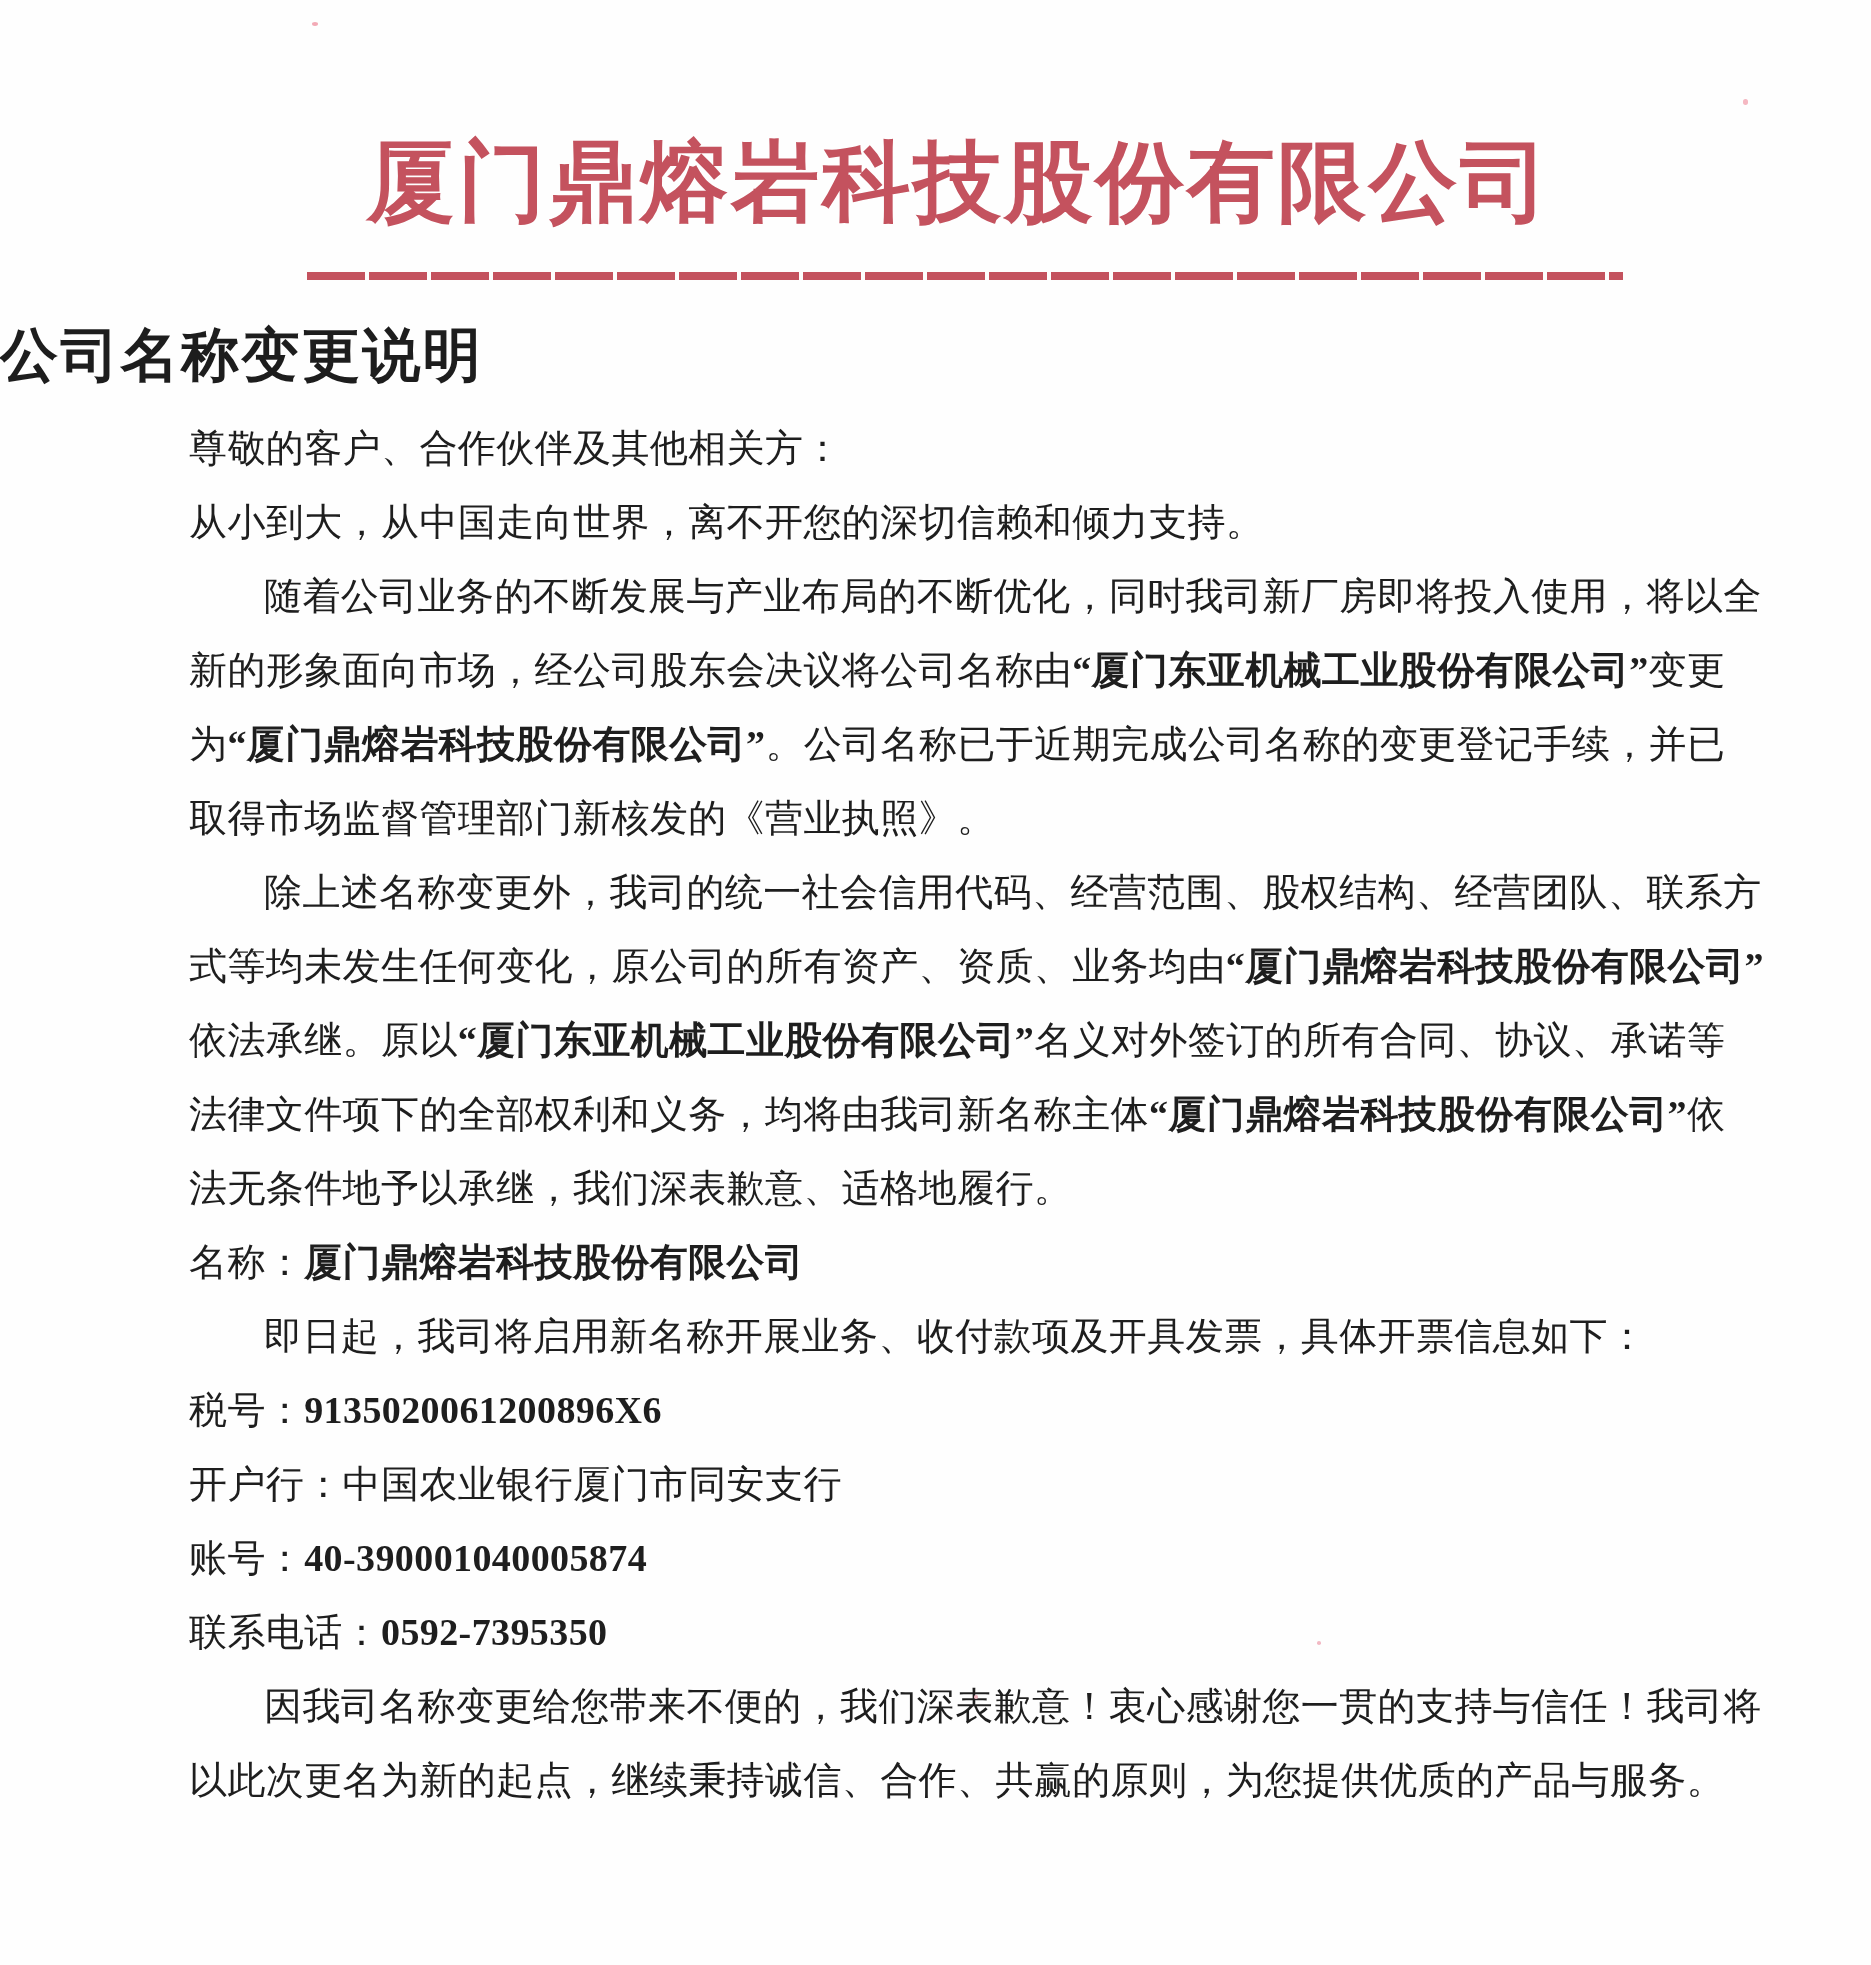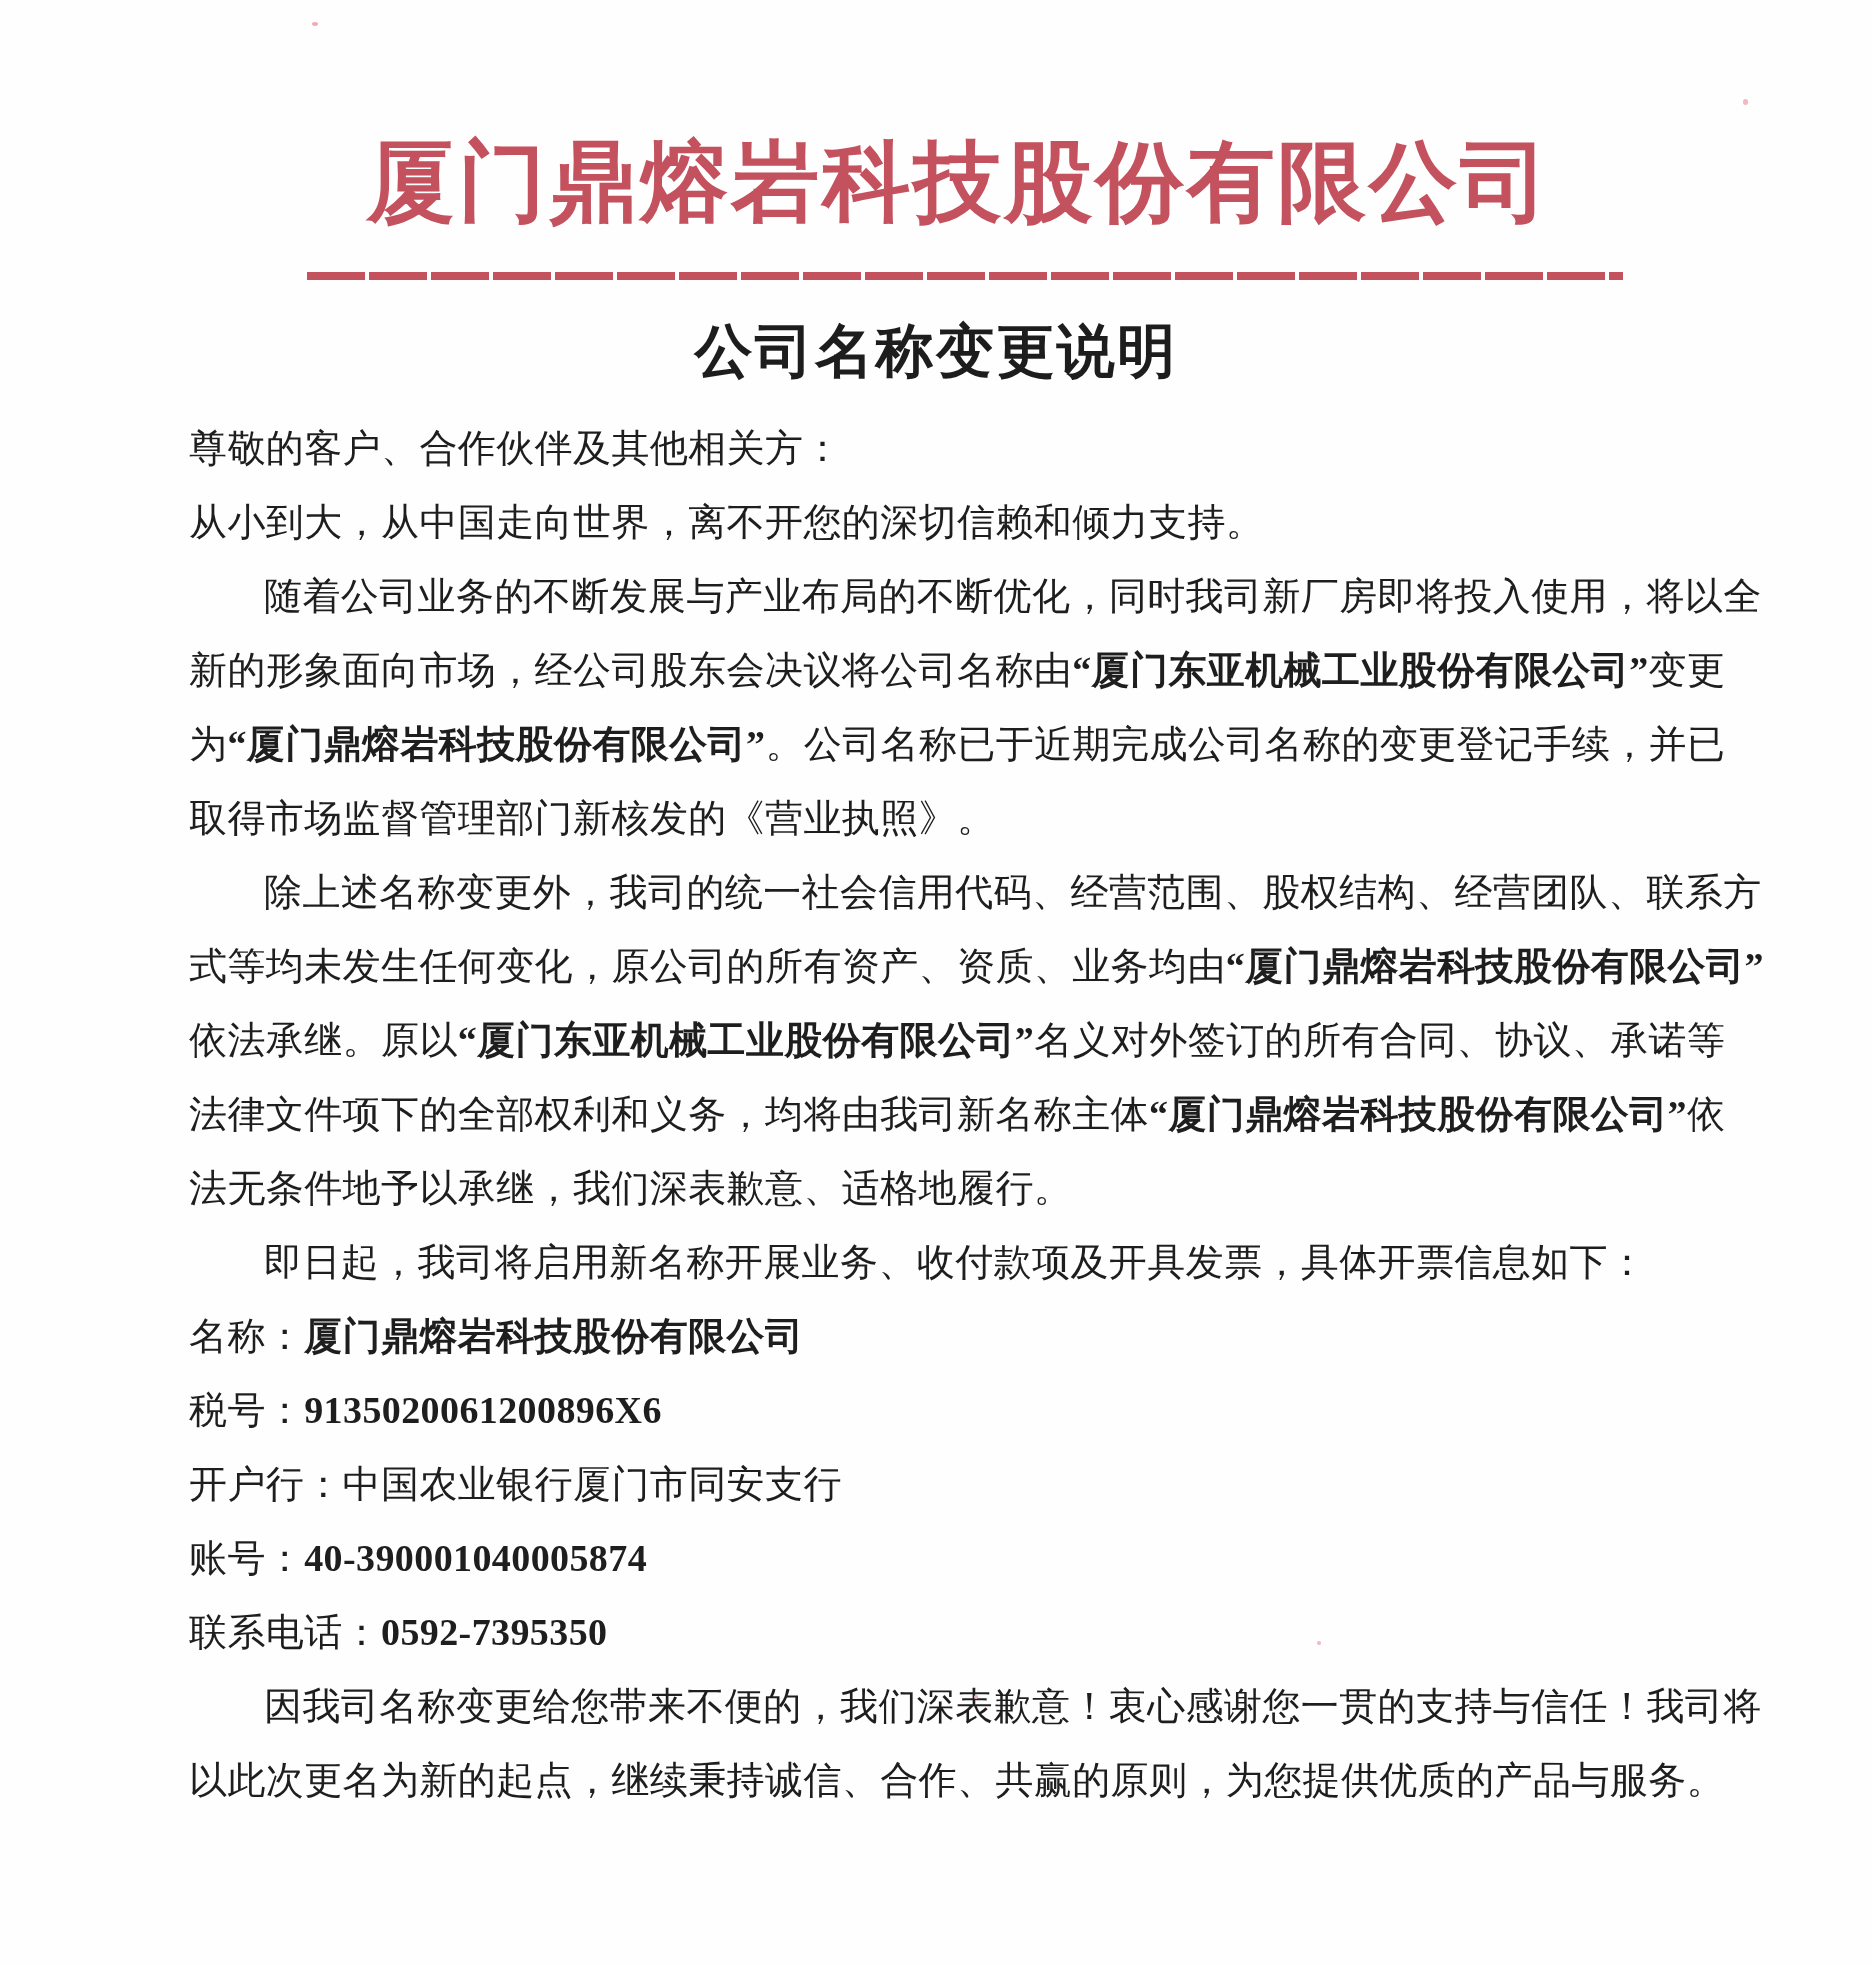--- a/index.html
+++ b/index.html
@@ -21,22 +21,22 @@
     white-space:nowrap;
   }
   .letterhead-rule{
     position:absolute;left:307px;top:272px;
     width:1316px;height:7.5px;
     background:repeating-linear-gradient(90deg,#c4525e 0 58px,rgba(196,82,94,0) 58px 62px);
   }
   
   .doc-title{
     position:absolute;top:322px;left:0;width:100%;
-    text-align:center;
-    font-family:Liberation Mono, monospace;
+    text-align:left;
+    font-family:Liberation Serif, serif;
     font-size:58px;line-height:67px;font-weight:bold;
     color:#1d1d1d;letter-spacing:2.4px;
   }
   
   .body-block{
     position:absolute;left:189px;top:411px;width:1556px;
     color:#1e1e1e;
   }
   .line{
     height:74px;line-height:74px;
@@ -64,22 +64,22 @@
       <div class="line"><span>从小到大，从中国走向世界，离不开您的深切信赖和倾力支持。</span></div>
       <div class="line indent"><span>随着公司业务的不断发展与产业布局的不断优化，同时我司新厂房即将投入使用，将以全</span></div>
       <div class="line"><span>新的形象面向市场，经公司股东会决议将公司名称由</span><span class="b">“厦门东亚机械工业股份有限公司”</span><span>变更</span></div>
       <div class="line"><span>为</span><span class="b">“厦门鼎熔岩科技股份有限公司”</span><span>。公司名称已于近期完成公司名称的变更登记手续，并已</span></div>
       <div class="line"><span>取得市场监督管理部门新核发的《营业执照》。</span></div>
       <div class="line indent"><span>除上述名称变更外，我司的统一社会信用代码、经营范围、股权结构、经营团队、联系方</span></div>
       <div class="line"><span>式等均未发生任何变化，原公司的所有资产、资质、业务均由</span><span class="b">“厦门鼎熔岩科技股份有限公司”</span></div>
       <div class="line"><span>依法承继。原以</span><span class="b">“厦门东亚机械工业股份有限公司”</span><span>名义对外签订的所有合同、协议、承诺等</span></div>
       <div class="line"><span>法律文件项下的全部权利和义务，均将由我司新名称主体</span><span class="b">“厦门鼎熔岩科技股份有限公司”</span><span>依</span></div>
       <div class="line"><span>法无条件地予以承继，我们深表歉意、适格地履行。</span></div>
+      <div class="line"><span>名称：</span><span class="b">厦门鼎熔岩科技股份有限公司</span></div>
       <div class="line indent"><span>即日起，我司将启用新名称开展业务、收付款项及开具发票，具体开票信息如下：</span></div>
-      <div class="line"><span>名称：</span><span class="b">厦门鼎熔岩科技股份有限公司</span></div>
       <div class="line"><span>税号：</span><span class="b">9135020061200896X6</span></div>
       <div class="line"><span>开户行：中国农业银行厦门市同安支行</span></div>
       <div class="line"><span>账号：</span><span class="b">40-390001040005874</span></div>
       <div class="line"><span>联系电话：</span><span class="b">0592-7395350</span></div>
       <div class="line indent"><span>因我司名称变更给您带来不便的，我们深表歉意！衷心感谢您一贯的支持与信任！我司将</span></div>
       <div class="line"><span>以此次更名为新的起点，继续秉持诚信、合作、共赢的原则，为您提供优质的产品与服务。</span></div>
       <div class="line indent"></div>
     </div>
 
   <div class="speck" style="left:312px;top:22px;width:5.9px;height:3.9px;background:#f3aab6;"></div>

